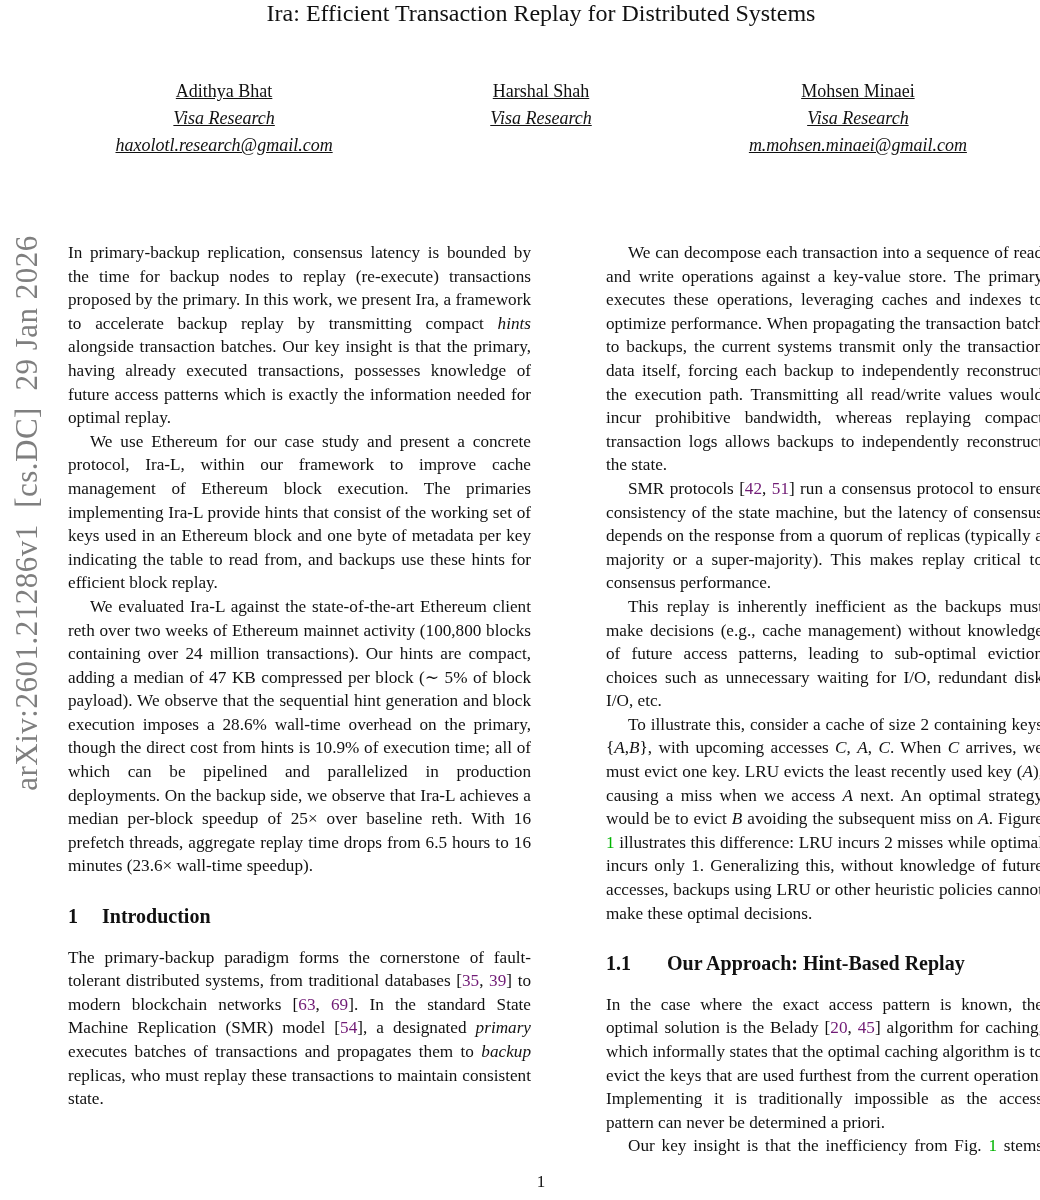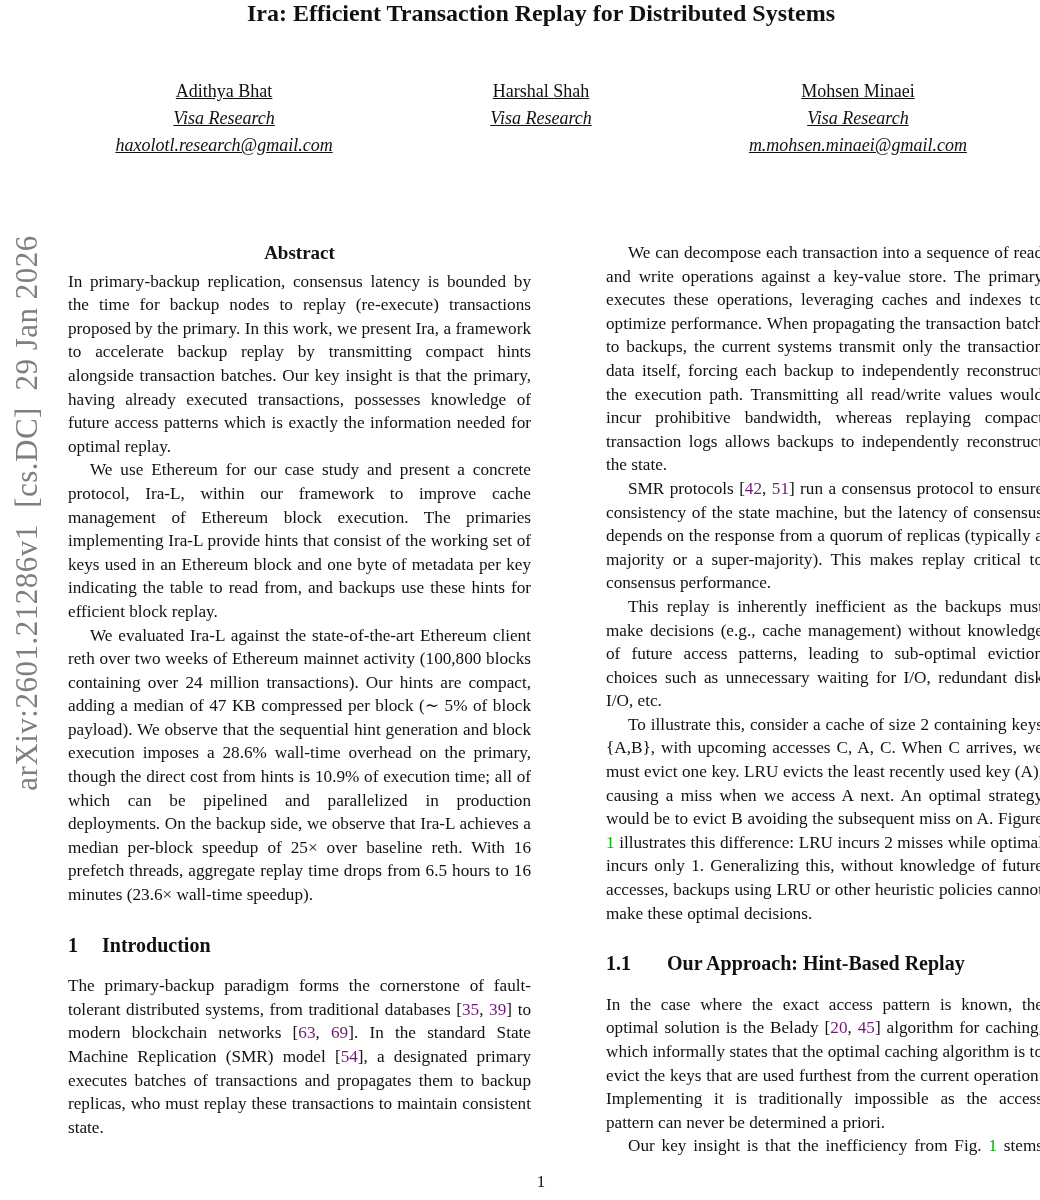--- a/index.html
+++ b/index.html
@@ -25,21 +25,21 @@
     letter-spacing: 0.5px;
     white-space: pre;
   }
   .paper-title {
     position: absolute;
     top: 0px;
     left: 68px;
     width: 946px;
     text-align: center;
     font-size: 24px;
-    font-weight: bold;
+    font-weight: normal;
   }
   .authors-row {
     position: absolute;
     top: 78px;
     left: 68px;
     width: 946px;
     display: flex;
     justify-content: space-between;
     text-decoration: underline;
   }
@@ -72,21 +72,21 @@
   p.last-justify { text-align-last: justify; }
   .sec-heading {
     font-size: 20px;
     font-weight: bold;
     margin: 27px 0 17px 0;
   }
   .sec-heading .sec-num { display: inline-block; margin-right: 24px; }
   .sec-heading.sub .sec-num { margin-right: 36px; }
   .cite { color: #701a75; }
   .fig  { color: #00b400; }
-  .it   { }
+  .it   { font-style: italic; }
   .page-number {
     position: absolute;
     bottom: 8px;
     left: 68px;
     width: 946px;
     text-align: center;
     font-size: 17px;
   }
 </style>
 </head>
@@ -109,21 +109,20 @@
       <div class="author-affil">Visa Research</div>
     </div>
     <div class="author-block">
       <div class="author-name">Mohsen Minaei</div>
       <div class="author-affil">Visa Research</div>
       <div class="author-email">m.mohsen.minaei@gmail.com</div>
     </div>
   </div>
 
   <div class="col col-left">
-    <div class="abstract-heading">Abstract</div>
     <p class="para"><span>In primary-backup replication, consensus latency is bounded by the time for backup nodes to replay (re-execute) transactions proposed by the primary. In this work, we present Ira, a framework to accelerate backup replay by transmitting compact </span><span class="it">hints</span><span> alongside transaction batches. Our key insight is that the primary, having already executed transactions, possesses knowledge of future access patterns which is exactly the information needed for optimal replay.</span></p>
     <p class="para indent"><span>We use Ethereum for our case study and present a concrete protocol, Ira-L, within our framework to improve cache management of Ethereum block execution. The primaries implementing Ira-L provide hints that consist of the working set of keys used in an Ethereum block and one byte of metadata per key indicating the table to read from, and backups use these hints for efficient block replay.</span></p>
     <p class="para indent"><span>We evaluated Ira-L against the state-of-the-art Ethereum client reth over two weeks of Ethereum mainnet activity (100,800 blocks containing over 24 million transactions). Our hints are compact, adding a median of 47 KB compressed per block (∼ 5% of block payload). We observe that the sequential hint generation and block execution imposes a 28.6% wall-time overhead on the primary, though the direct cost from hints is 10.9% of execution time; all of which can be pipelined and parallelized in production deployments. On the backup side, we observe that Ira-L achieves a median per-block speedup of 25× over baseline reth. With 16 prefetch threads, aggregate replay time drops from 6.5 hours to 16 minutes (23.6× wall-time speedup).</span></p>
 
     <div class="sec-heading">
       <span class="sec-num">1</span><span>Introduction</span>
     </div>
     <p class="para"><span>The primary-backup paradigm forms the cornerstone of fault-tolerant distributed systems, from traditional databases [</span><span class="cite">35</span><span>, </span><span class="cite">39</span><span>] to modern blockchain networks [</span><span class="cite">63</span><span>, </span><span class="cite">69</span><span>]. In the standard State Machine Replication (SMR) model [</span><span class="cite">54</span><span>], a designated </span><span class="it">primary</span><span> executes batches of transactions and propagates them to </span><span class="it">backup</span><span> replicas, who must replay these transactions to maintain consistent state.</span></p>
   </div>
 

